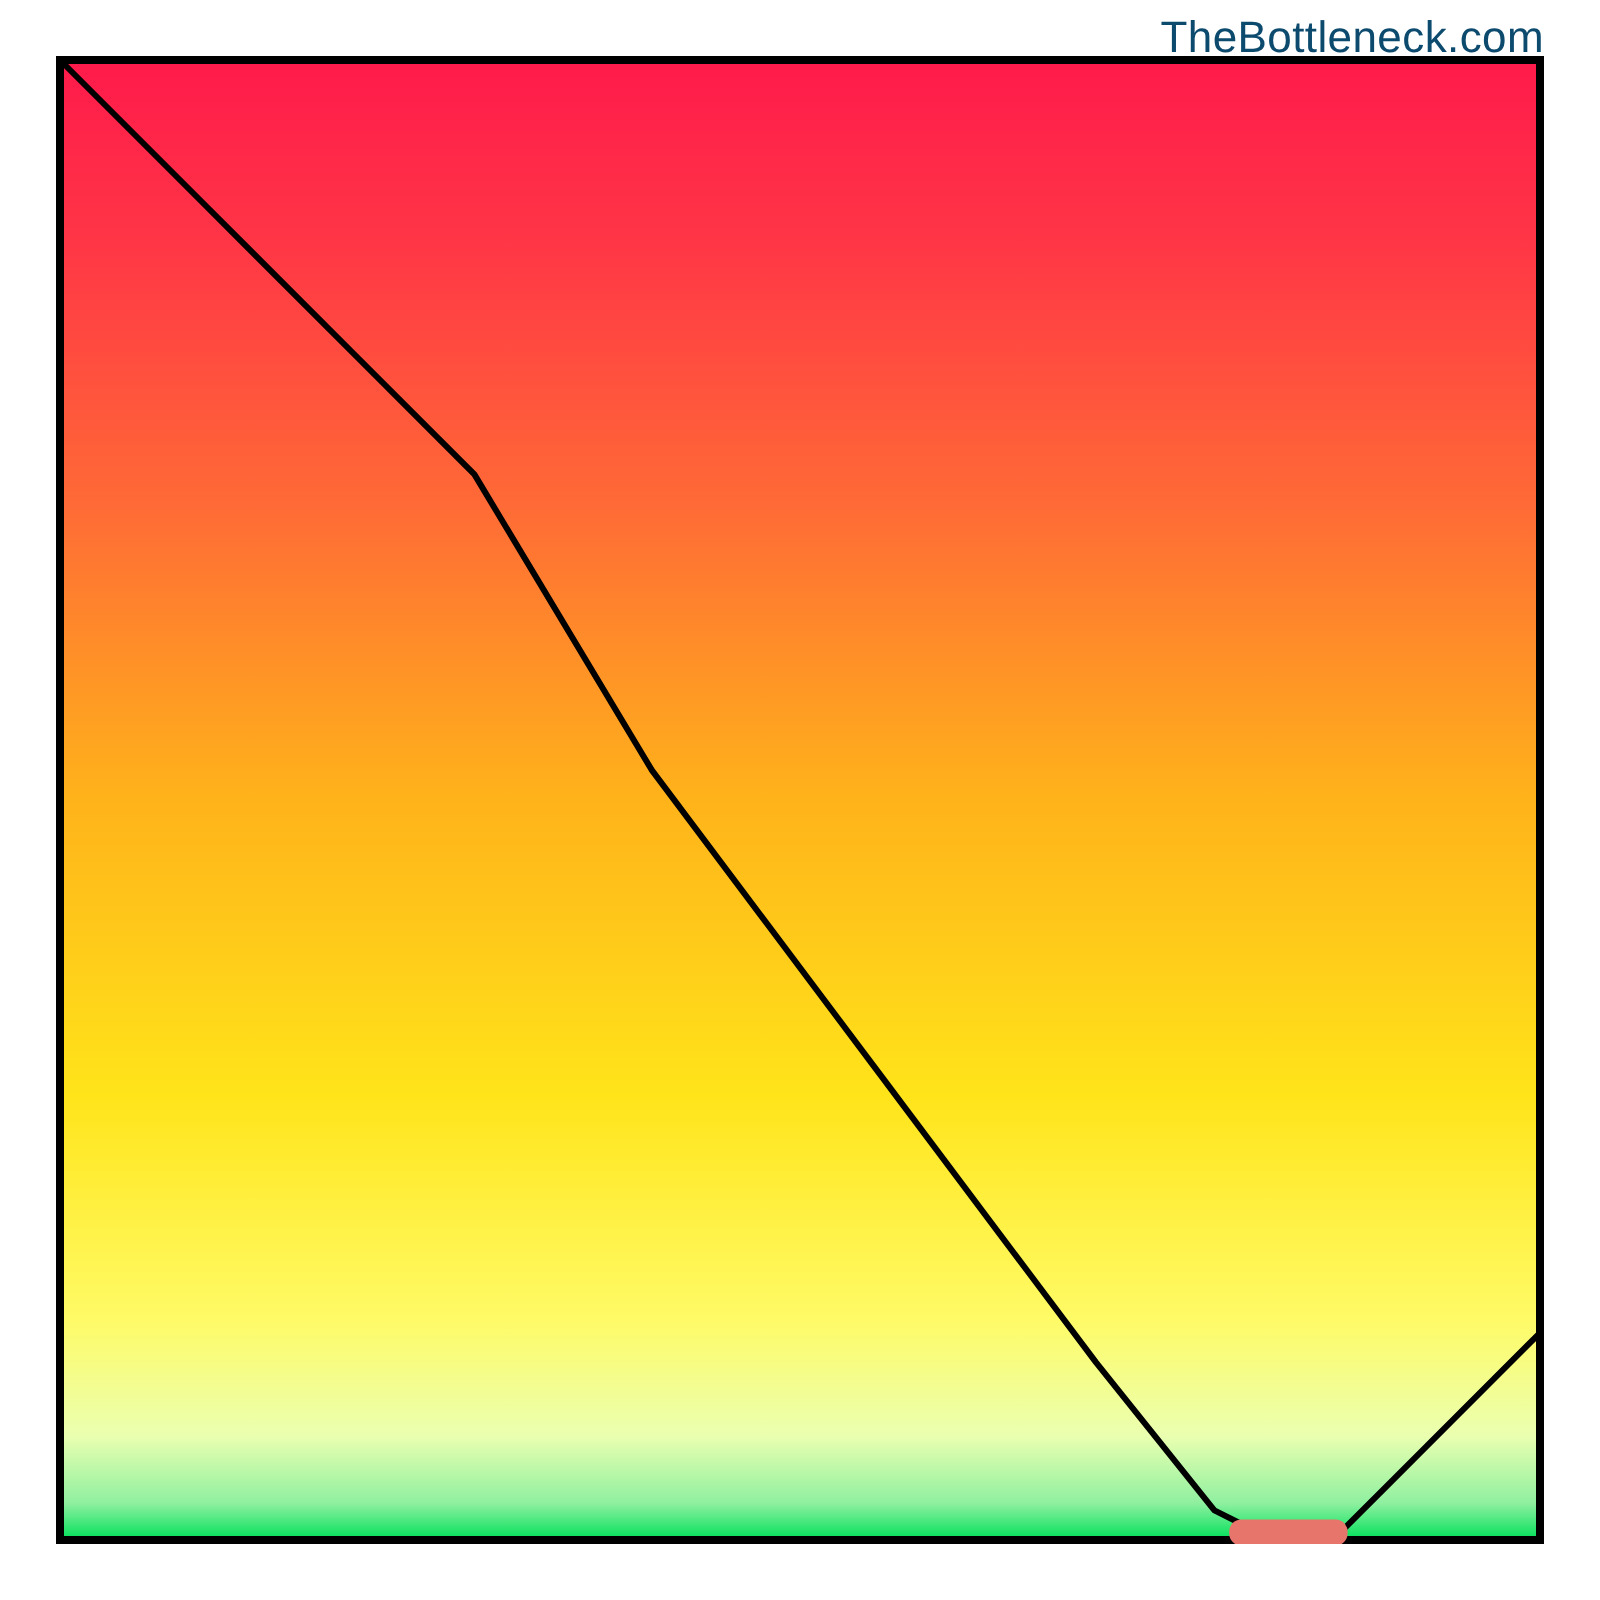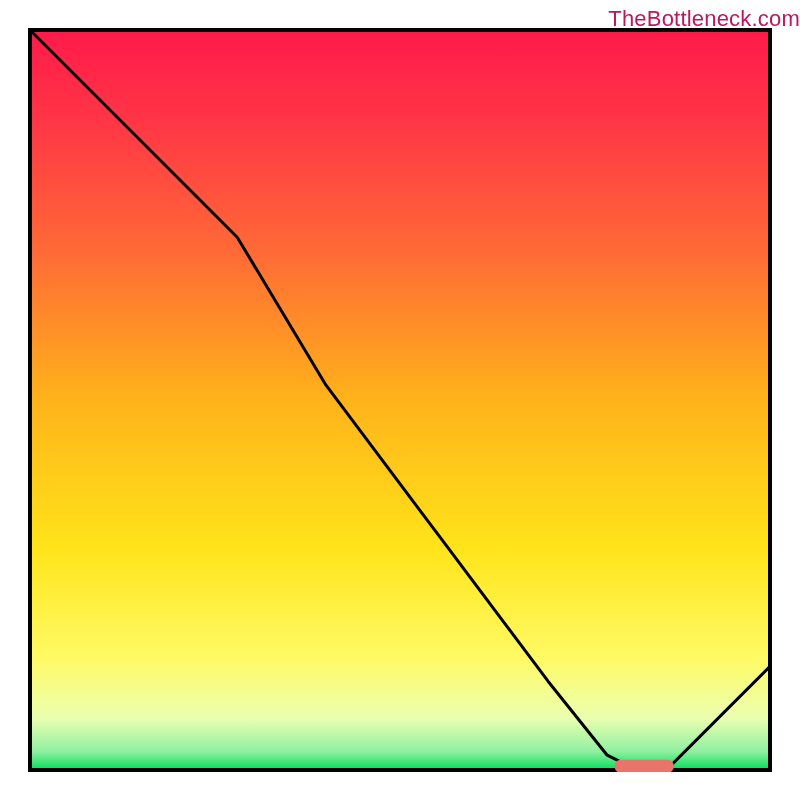--- a/index.html
+++ b/index.html
@@ -7,22 +7,22 @@
     padding: 0;
     width: 800px;
     height: 800px;
     background: #ffffff;
     font-family: Arial, Helvetica, sans-serif;
     position: relative;
   }
   .watermark {
     position: absolute;
     top: 6px;
-    right: 0;
-    color: #be185d;
+    right: 28px;
+    color: #0c4a6e;
     font-size: 22px;
     font-weight: 500;
     letter-spacing: 0.2px;
     z-index: 10;
   }
   .plot-area {
     position: absolute;
     left: 28px;
     top: 28px;
     width: 744px;

